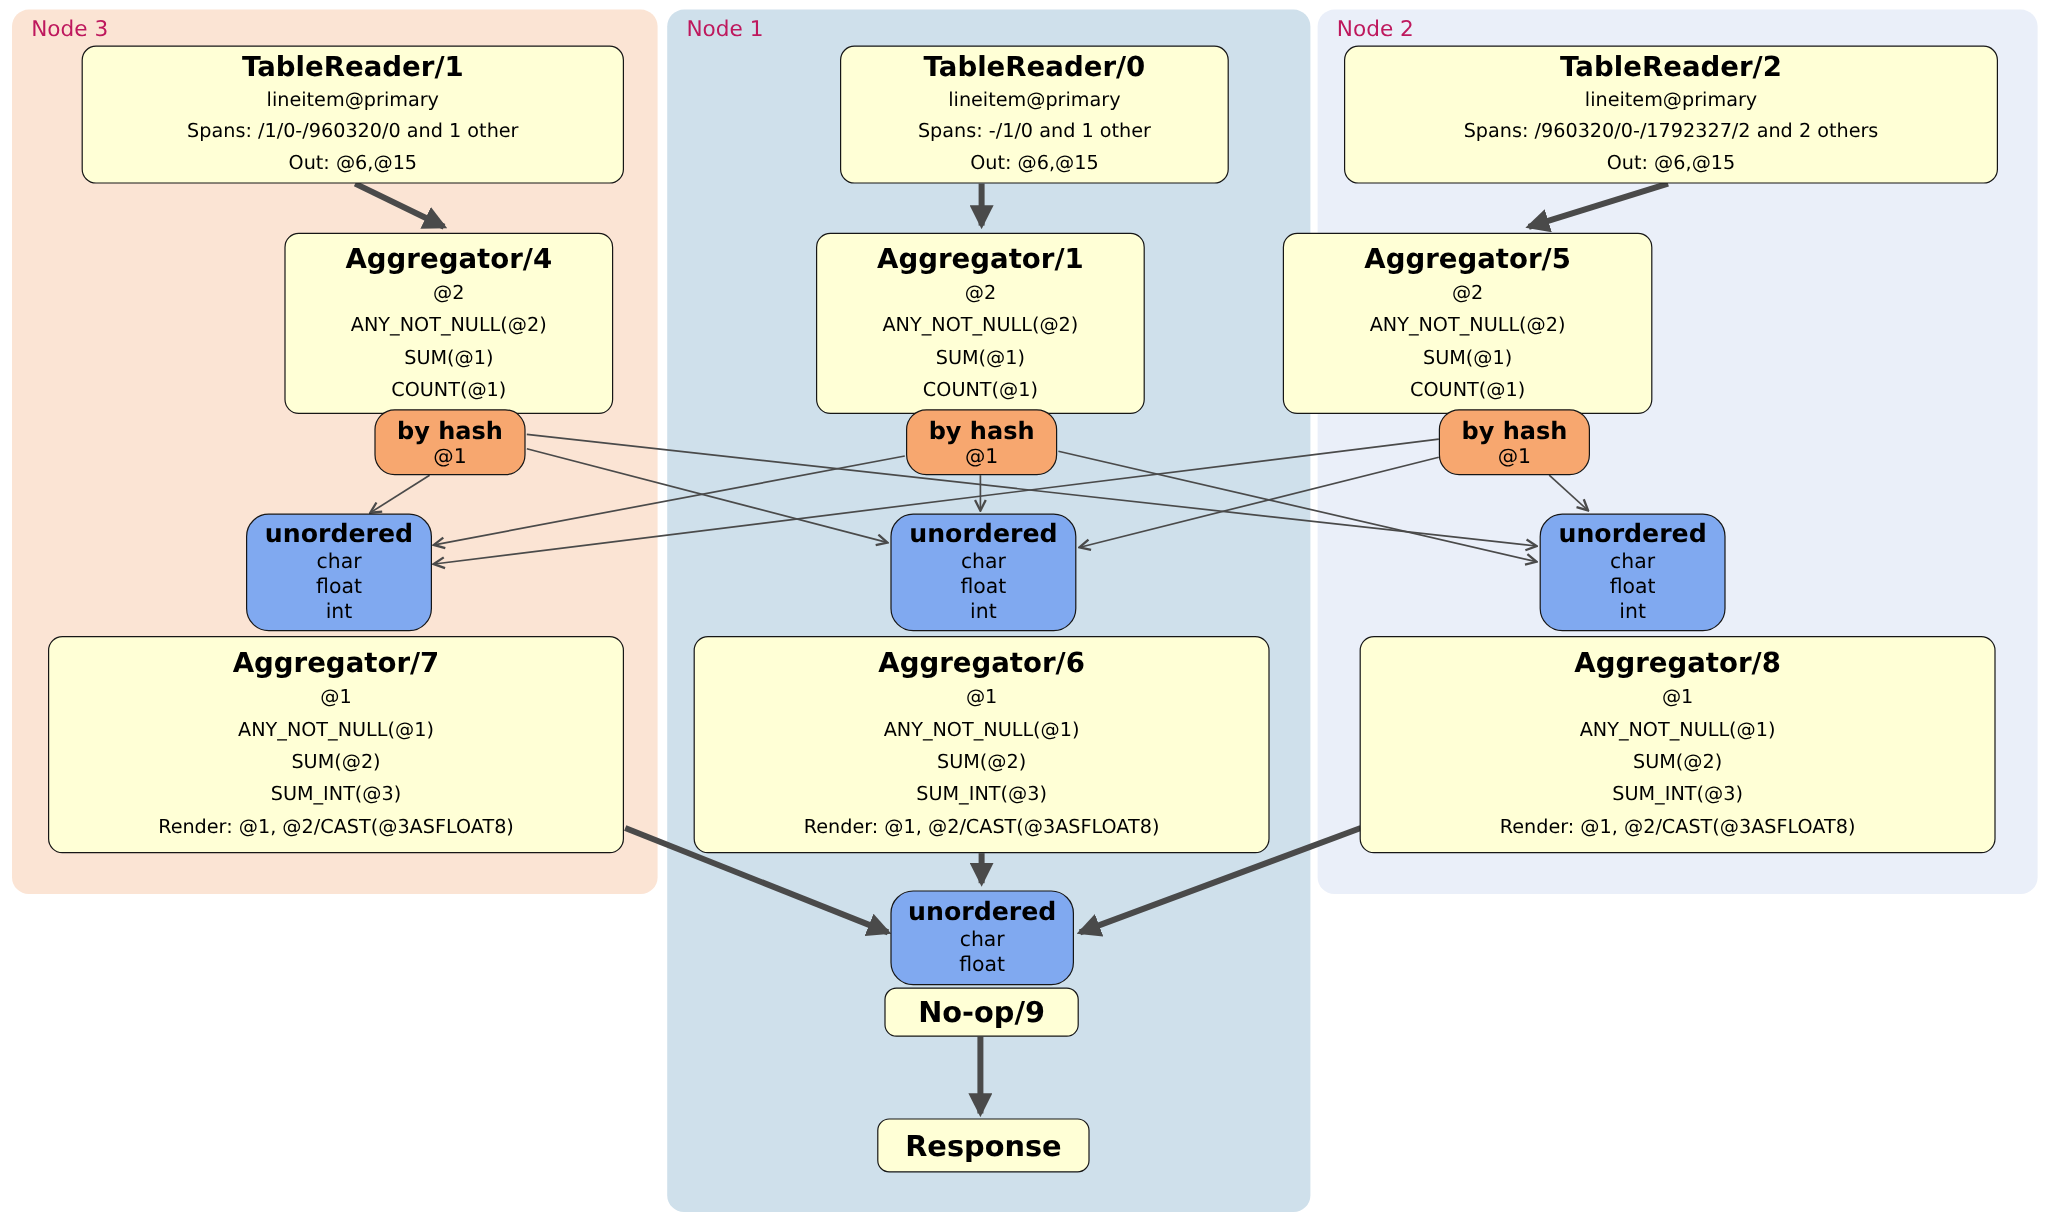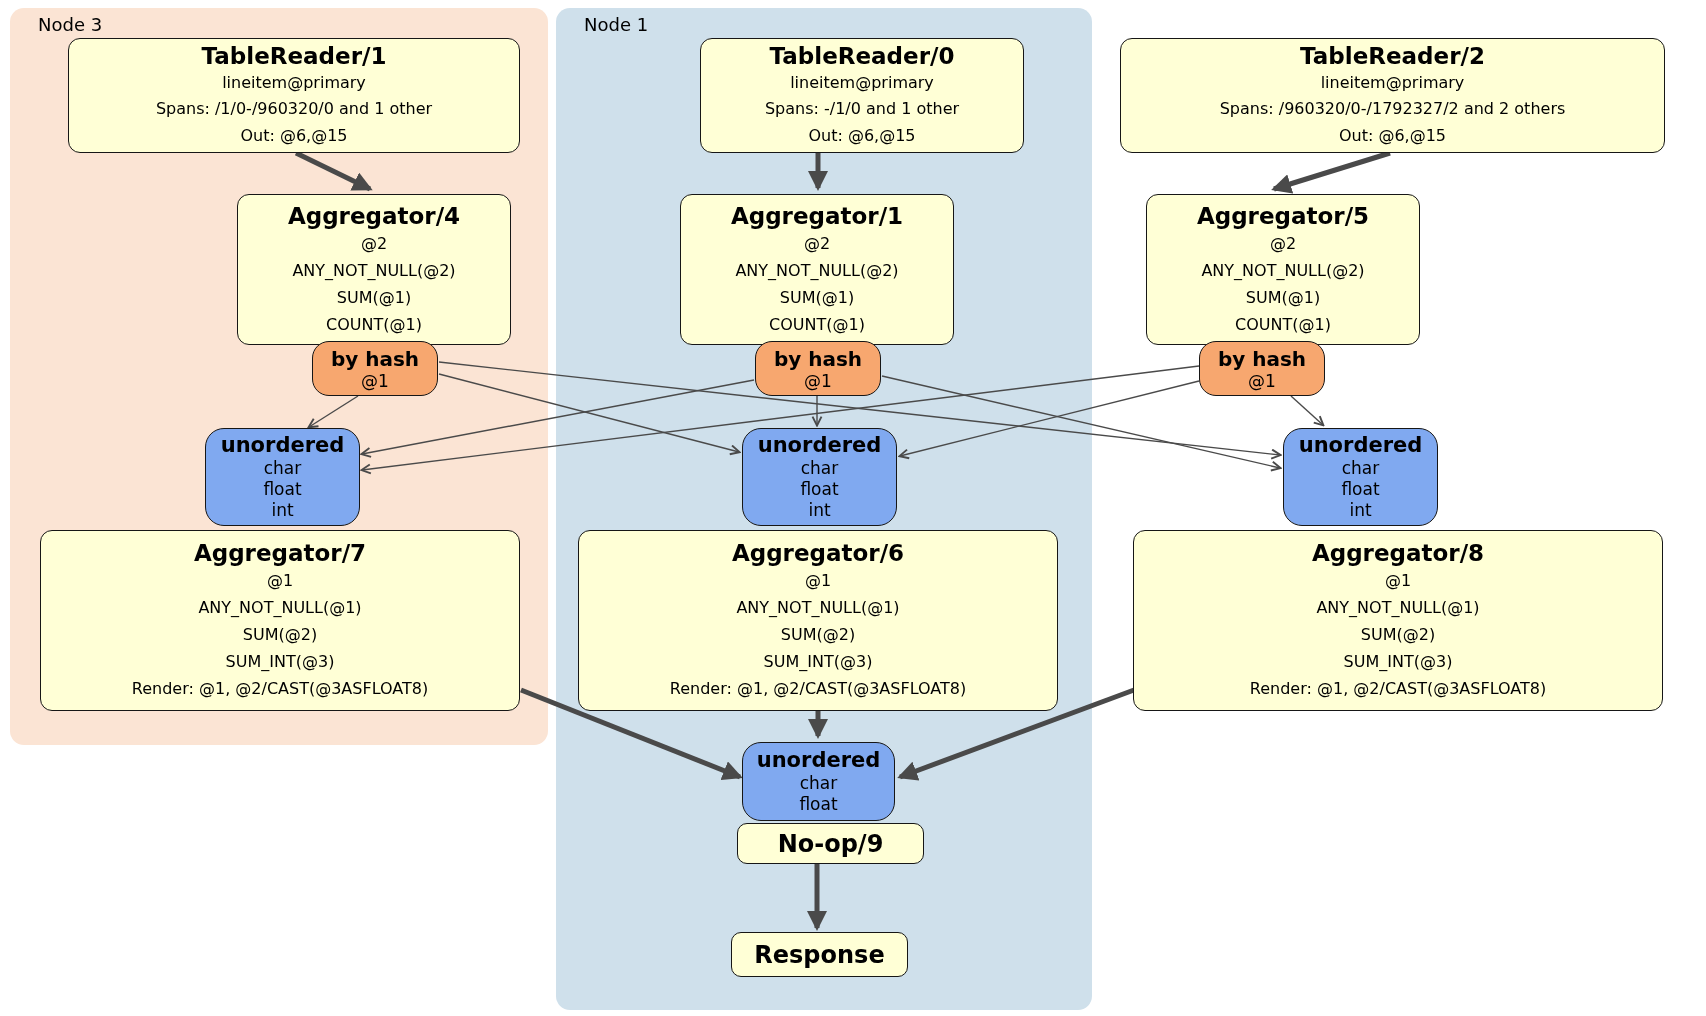--- a/index.html
+++ b/index.html
@@ -1,21 +1,21 @@
 <!DOCTYPE html>
 <html><head>
 <meta charset="utf-8">
 <style>
   html,body{margin:0;padding:0;background:#ffffff;}
   .stage{
     position:relative;width:1706px;height:1016px;overflow:hidden;
     font-family:"DejaVu Sans","Liberation Sans",sans-serif;color:#000;
   }
   .region{position:absolute;border-radius:14px;z-index:1;}
-  .region-label{position:absolute;top:6px;left:28px;font-size:18px;color:#000000;}
+  .region-label{position:absolute;top:6px;left:16px;font-size:18px;color:#be185d;}
   .edges{position:absolute;left:0;top:0;z-index:2;pointer-events:none;}
   .box{
     position:absolute;box-sizing:border-box;z-index:3;
     background:#FFFFD6;border:1.6px solid #161616;border-radius:12px;
     display:flex;flex-direction:column;align-items:center;justify-content:center;
     text-align:center;white-space:nowrap;
   }
   .box .title{font-weight:bold;font-size:23px;line-height:28px;}
   .box .line{font-size:16px;line-height:26.5px;}
   .agg .line{line-height:27px;}
@@ -31,20 +31,23 @@
 </head>
 <body>
 
 <div class="stage">
 
   <div class="region" style="left:10px;top:8px;width:538px;height:737px;background:#FBE4D4;">
     <div class="region-label">Node 3</div>
   </div>
   <div class="region" style="left:556px;top:8px;width:536px;height:1002px;background:#CFE0EB;">
     <div class="region-label">Node 1</div>
+  </div>
+  <div class="region" style="left:1098px;top:8px;width:600px;height:737px;background:#EAEFF9;">
+    <div class="region-label">Node 2</div>
   </div>
 
   <svg class="edges" width="1706" height="1016">
     <defs>
       <marker id="arrowT" viewBox="0 0 10 10" refX="8.5" refY="5" markerWidth="4" markerHeight="4" orient="auto" markerUnits="strokeWidth">
         <path d="M0,0 L10,5 L0,10 z" fill="#4A4A4A"></path>
       </marker>
       <marker id="arrowN" viewBox="0 0 10 10" refX="8.5" refY="5" markerWidth="8" markerHeight="8" orient="auto" markerUnits="strokeWidth">
         <path d="M1,1 L9,5 L1,9" fill="none" stroke="#4A4A4A" stroke-width="1.7"></path>
       </marker>
@@ -136,21 +139,21 @@
     <div class="line">SUM_INT(@3)</div>
     <div class="line">Render: @1, @2/CAST(@3ASFLOAT8)</div>
   </div>
 
   <div class="box" style="left:1120px;top:38px;width:545px;height:115px;">
     <div class="title">TableReader/2</div>
     <div class="line">lineitem@primary</div>
     <div class="line">Spans: /960320/0-/1792327/2 and 2 others</div>
     <div class="line">Out: @6,@15</div>
   </div>
-  <div class="box agg" style="left:1146px;top:194px;width:274px;height:151px;">
+  <div class="box agg" style="left:1069px;top:194px;width:308px;height:151px;">
     <div class="title">Aggregator/5</div>
     <div class="line">@2</div>
     <div class="line">ANY_NOT_NULL(@2)</div>
     <div class="line">SUM(@1)</div>
     <div class="line">COUNT(@1)</div>
   </div>
   <div class="box router" style="left:1199px;top:341px;width:126px;height:55px;">
     <div class="title">by hash</div>
     <div class="line">@1</div>
   </div>
@@ -167,20 +170,20 @@
     <div class="line">SUM(@2)</div>
     <div class="line">SUM_INT(@3)</div>
     <div class="line">Render: @1, @2/CAST(@3ASFLOAT8)</div>
   </div>
 
   <div class="box sync" style="left:742px;top:742px;width:153px;height:79px;">
     <div class="title">unordered</div>
     <div class="line">char</div>
     <div class="line">float</div>
   </div>
-  <div class="box small-box" style="left:737px;top:823px;width:187px;height:41px;">
+  <div class="box small-box" style="left:737px;top:823px;width:162px;height:41px;">
     <div class="title">No-op/9</div>
   </div>
   <div class="box small-box" style="left:731px;top:932px;width:177px;height:45px;">
     <div class="title">Response</div>
   </div>
 
 </div>
 
 </body></html>

